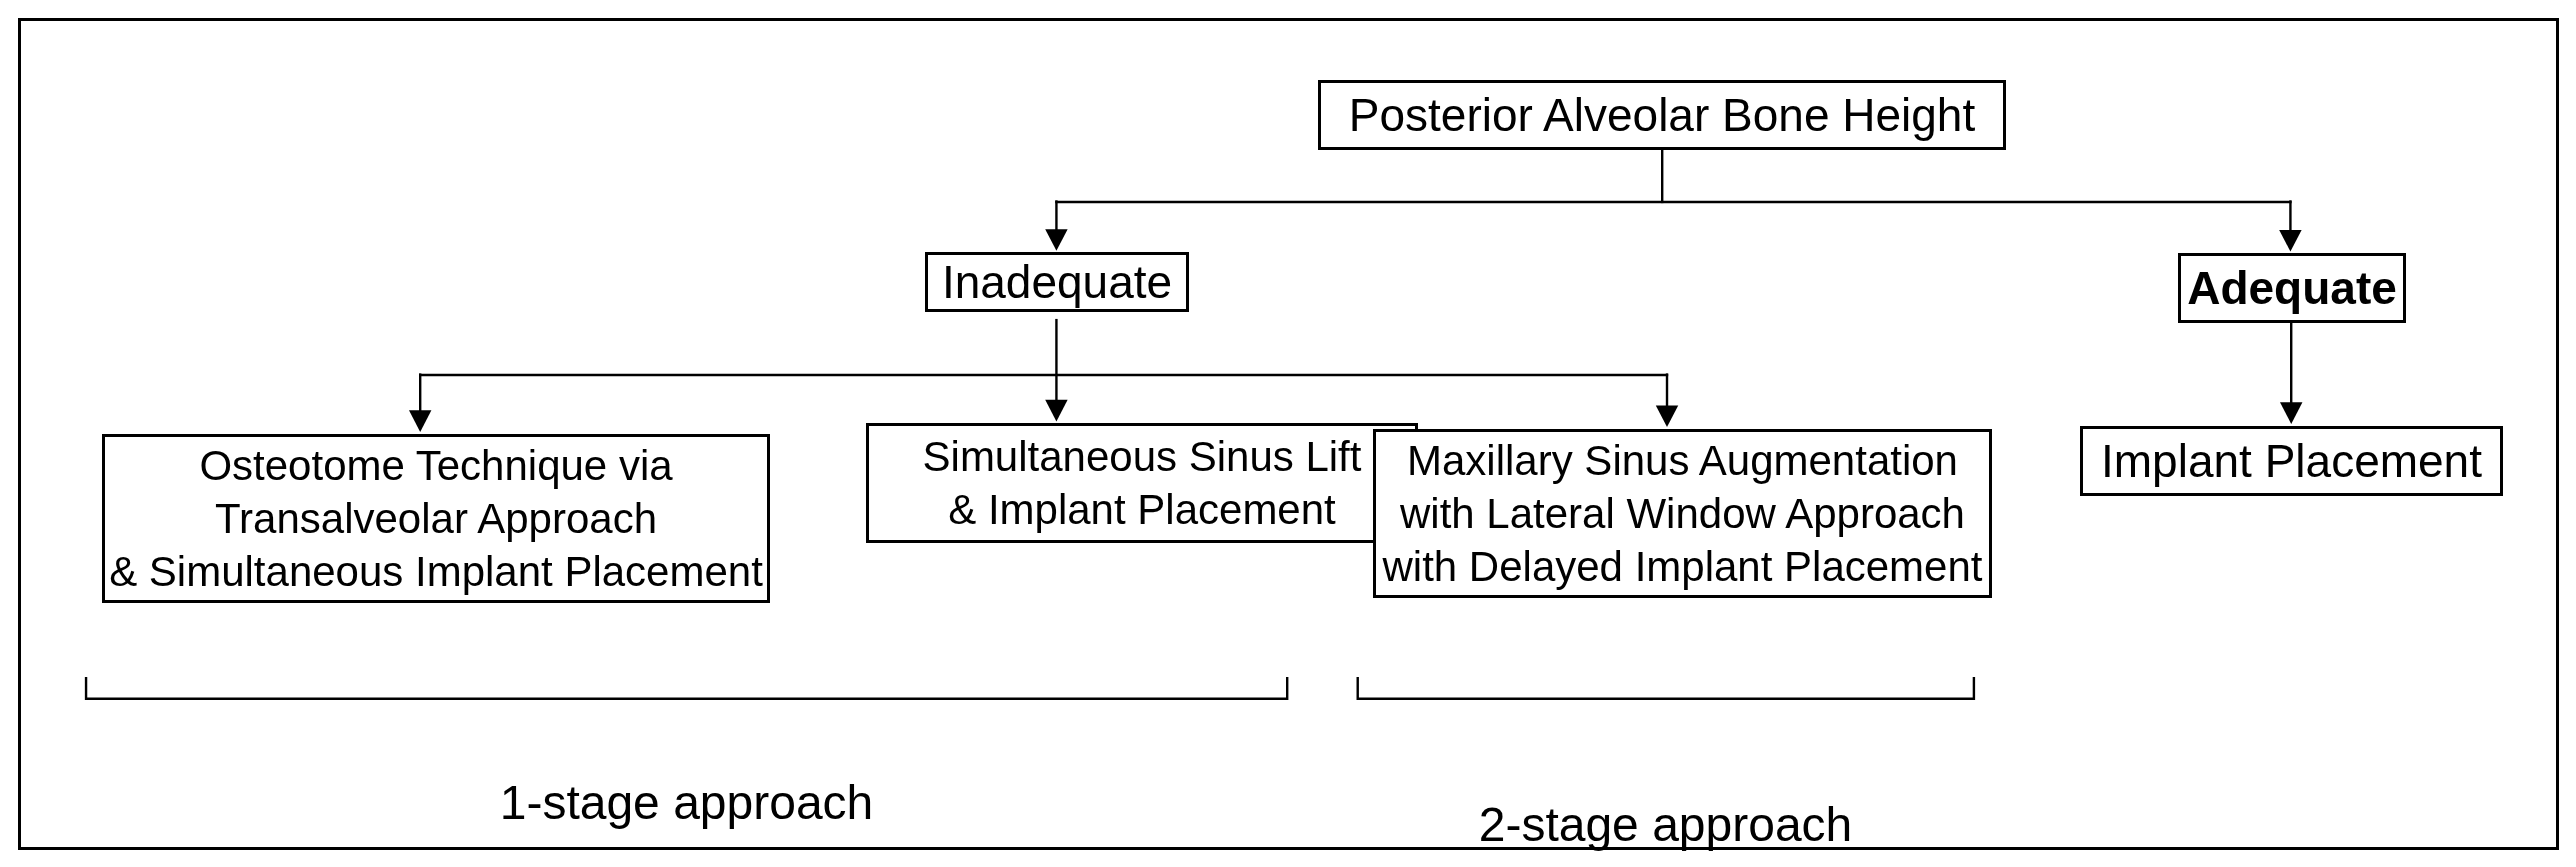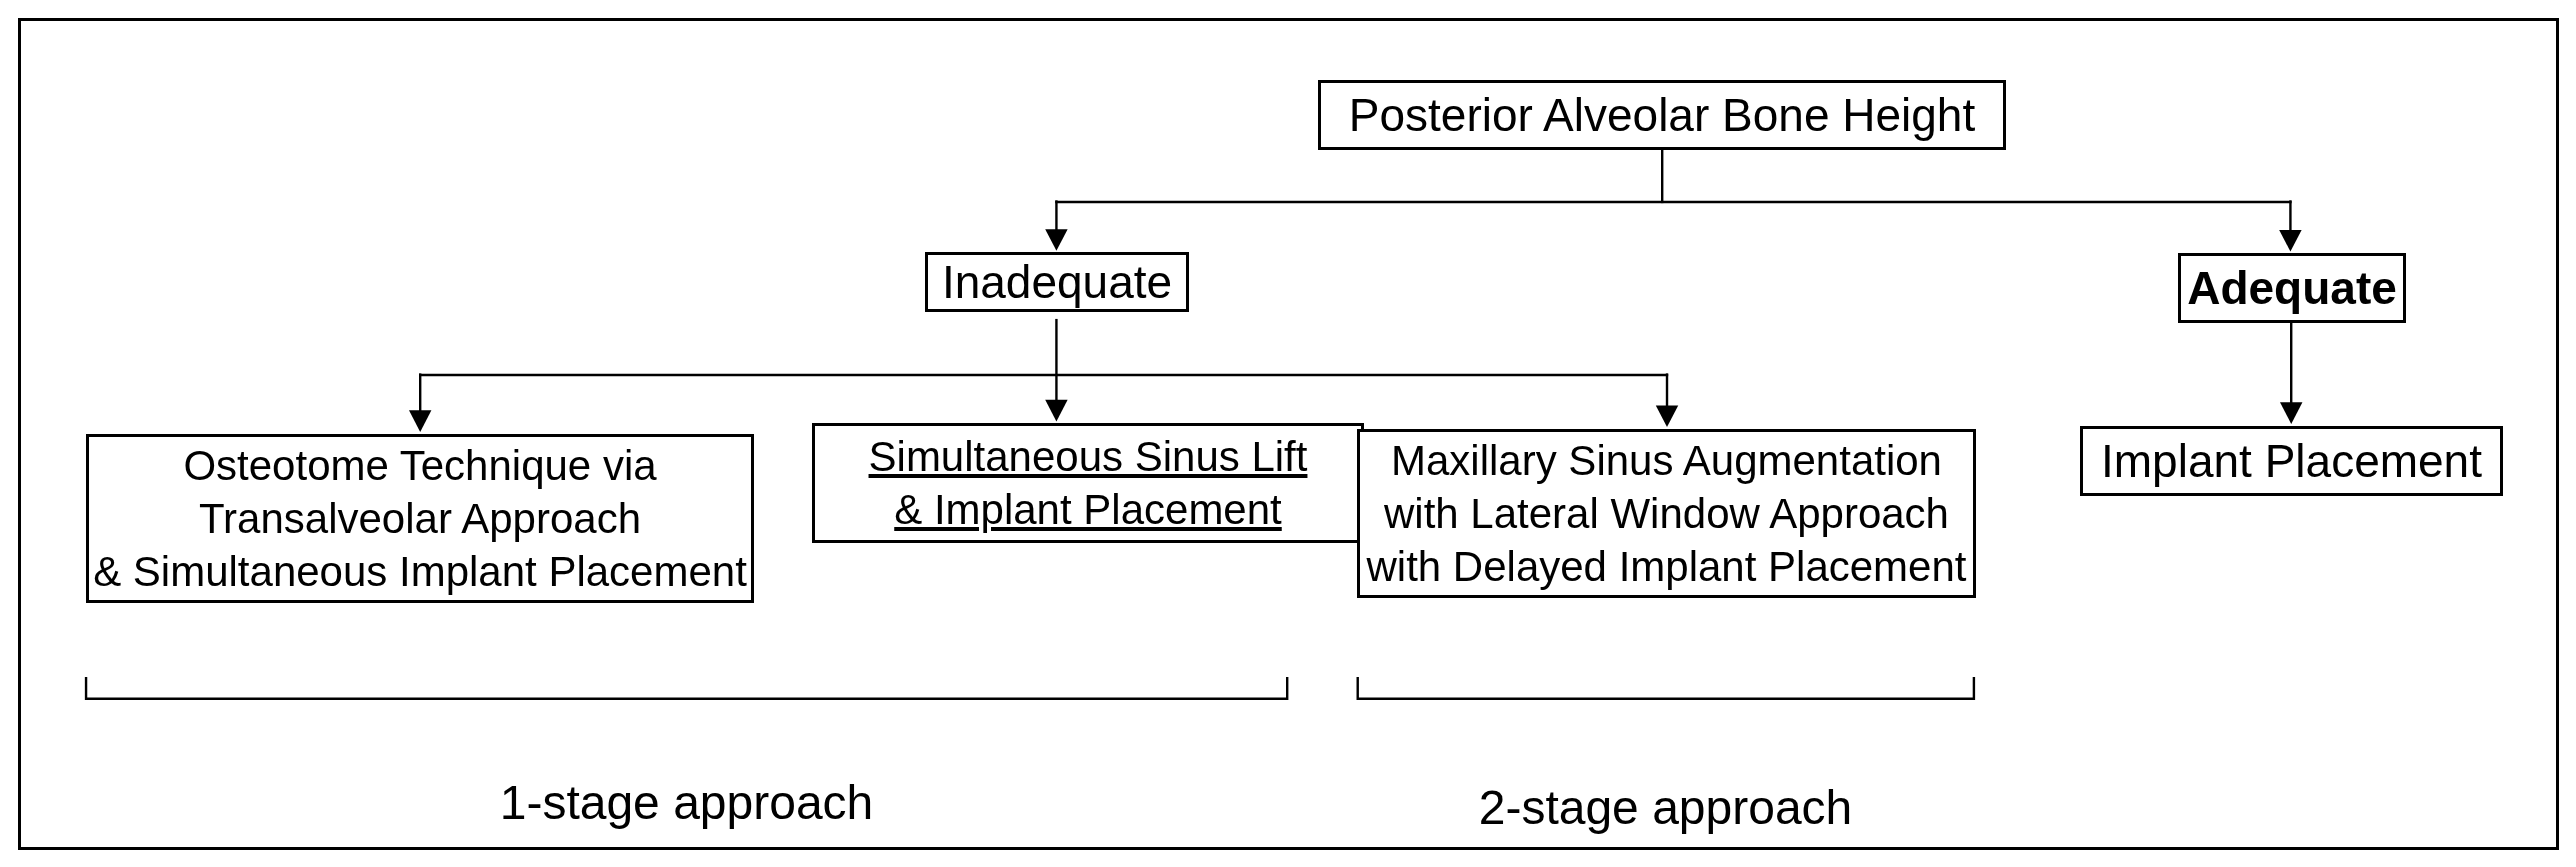--- a/index.html
+++ b/index.html
@@ -45,21 +45,21 @@
     align-items: center;
     justify-content: center;
     text-align: center;
   }
   .node .lbl {
     white-space: pre-line;
     display: block;
     width: 100%;
   }
   .single { font-size: 46px; line-height: 1.1; }
-  .multi  { font-size: 42px; line-height: 53px; }
+  .multi  { font-size: 42px; line-height: 53px; margin-left: 16px; }
   .stage-label {
     position: absolute;
     width: 561px;
     height: 56px;
     line-height: 56px;
     text-align: center;
     font-size: 48px;
     margin-top: 36px;
   }
 </style>
@@ -112,33 +112,33 @@
   <div class="node single" style="left:2178px; top:253px; width:228px; height:70px;font-weight:bold;">
     <span class="lbl">Adequate</span>
   </div>
 
   <div class="node multi" style="left:86px; top:434px; width:668px; height:169px;">
     <span class="lbl">Osteotome Technique via
 Transalveolar Approach
 &amp; Simultaneous Implant Placement</span>
   </div>
 
-  <div class="node multi" style="left:812px; top:423px; width:552px; height:120px;text-decoration:underline;">
+  <div class="node multi" style="left:850px; top:423px; width:552px; height:120px;">
     <span class="lbl">Simultaneous Sinus Lift
 &amp; Implant Placement</span>
   </div>
 
   <div class="node multi" style="left:1357px; top:429px; width:619px; height:169px;">
     <span class="lbl">Maxillary Sinus Augmentation
 with Lateral Window Approach
 with Delayed Implant Placement</span>
   </div>
 
   <div class="node single" style="left:2080px; top:426px; width:423px; height:70px;">
     <span class="lbl">Implant Placement</span>
   </div>
 
   <div class="stage-label" style="left:406px; top:739px;">1-stage approach</div>
 
-  <div class="stage-label" style="left:1385px; top:744px;">2-stage approach</div>
+  <div class="stage-label" style="left:1385px; top:761px;">2-stage approach</div>
 
 </div>
 
 
 </body></html>

